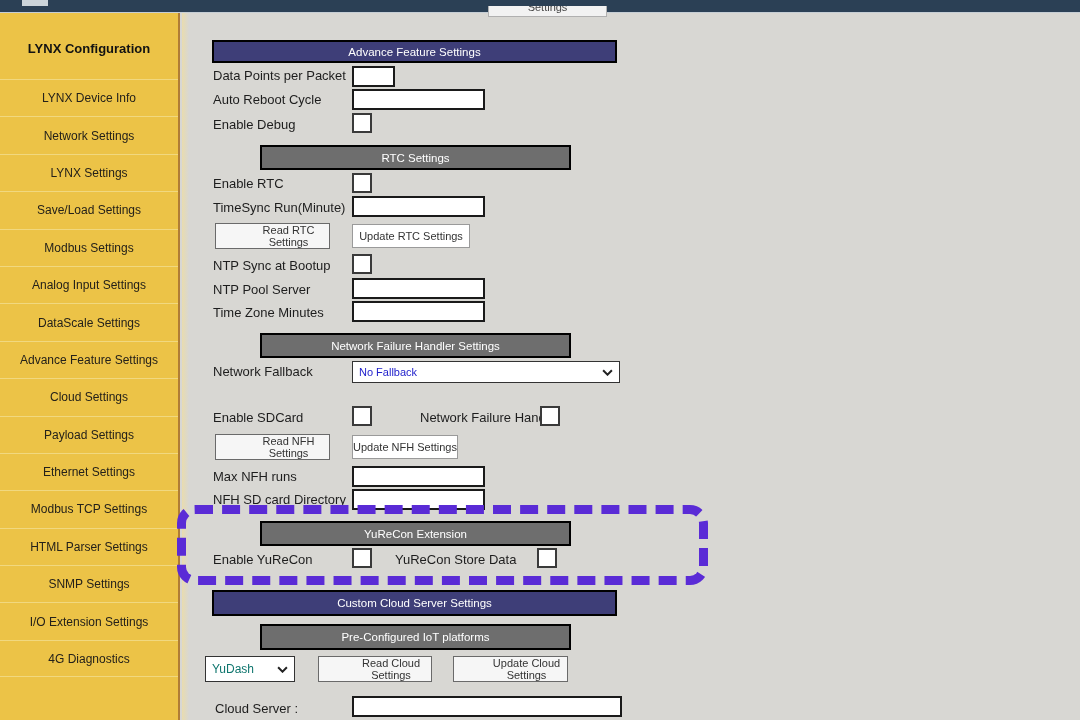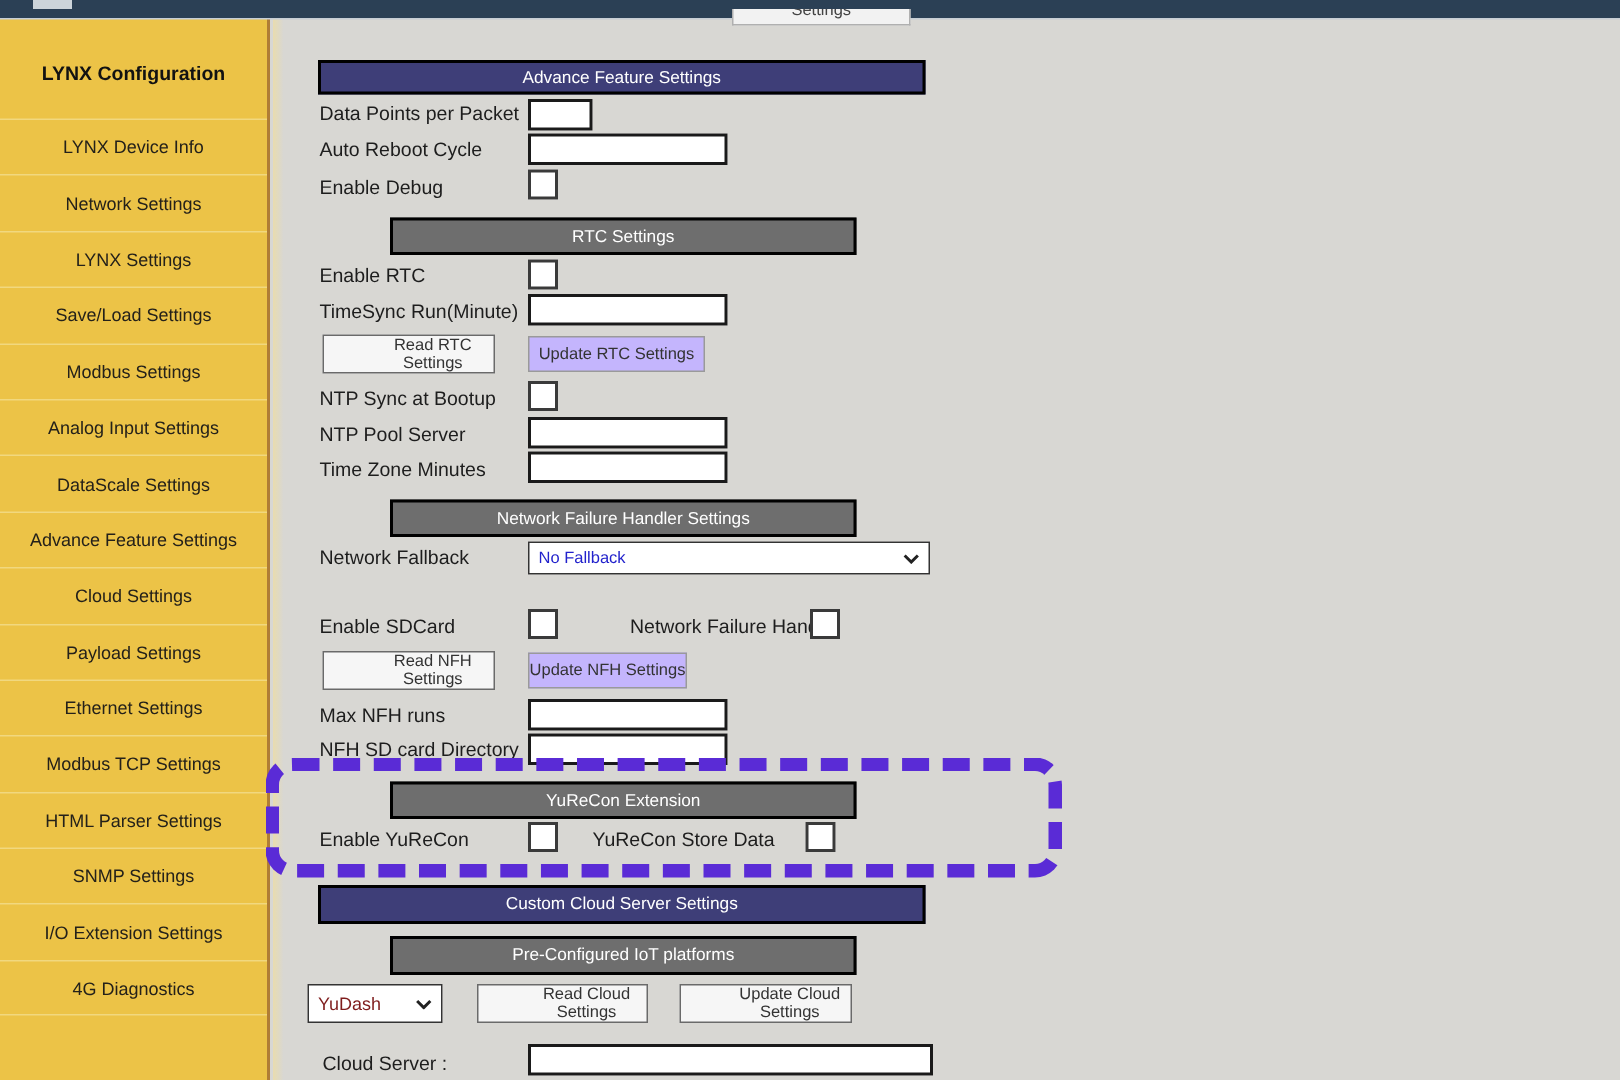--- a/index.html
+++ b/index.html
@@ -33,28 +33,28 @@
   .bar{position:absolute;display:flex;align-items:center;justify-content:center;color:#fff;font-size:11.5px;border:2px solid #000;z-index:2;}
   .bar.navy{background:var(--navy-header-bg);}
   .bar.gray{background:var(--gray-header-bg);}
 
   .lbl{position:absolute;font-size:13px;color:#1d1d1d;white-space:nowrap;z-index:2;}
 
   .tin{position:absolute;height:21px;border:2px solid #1a1a1a;background:#fff;font-size:12px;padding:0 3px;z-index:2;}
 
   .cb{position:absolute;width:20px;height:20px;background:#fff;border:2px solid #3a3a3a;z-index:2;cursor:pointer;}
 
-  .btn{position:absolute;background:#c4b5fd;border:1px solid #9a9a9a;font-size:11px;color:#333;display:flex;align-items:center;justify-content:center;cursor:pointer;z-index:2;}
+  .btn{position:absolute;background:#ffffff;border:1px solid #9a9a9a;font-size:11px;color:#333;display:flex;align-items:center;justify-content:center;cursor:pointer;z-index:2;}
   .btn.strong{border:1.5px solid #6a6a6a;background:#f6f6f6;padding-left:32px;}
 
   .sel{position:absolute;background:#fff;border:1.5px solid #333;display:flex;align-items:center;z-index:2;cursor:pointer;}
   .sel .sel-txt{flex:1;font-size:11px;padding-left:6px;white-space:nowrap;overflow:hidden;}
   .sel .chev{width:16px;display:flex;align-items:center;justify-content:center;margin-right:4px;}
   .sel.blue .sel-txt{color:var(--select-text-blue);}
-  .sel.black .sel-txt{color:#7f1d1d;font-size:12px;}
+  .sel.black .sel-txt{color:#0f766e;font-size:12px;}
 
   .hl-box{position:absolute;left:177px;top:505px;width:531px;height:80px;border:9px dashed var(--highlight-purple);border-radius:18px;z-index:5;pointer-events:none;}
 </style>
 </head>
 <body>
 
 <div class="stage">
 
   <div class="topbar"></div>
   <div class="topbar-mini"></div>

